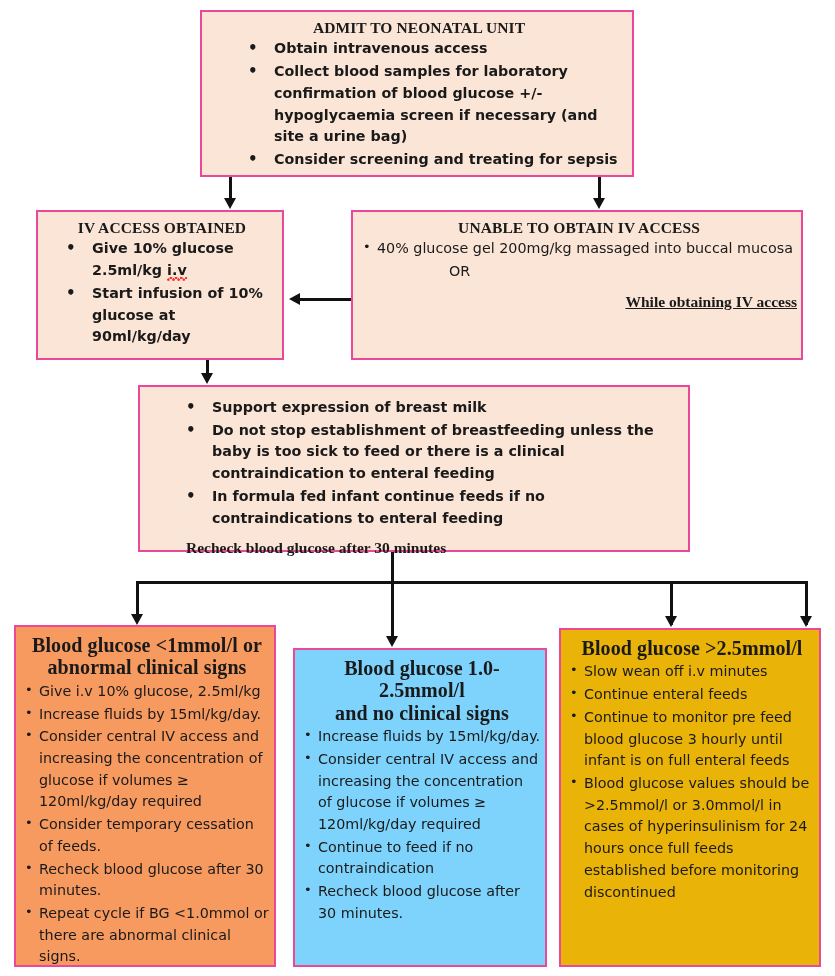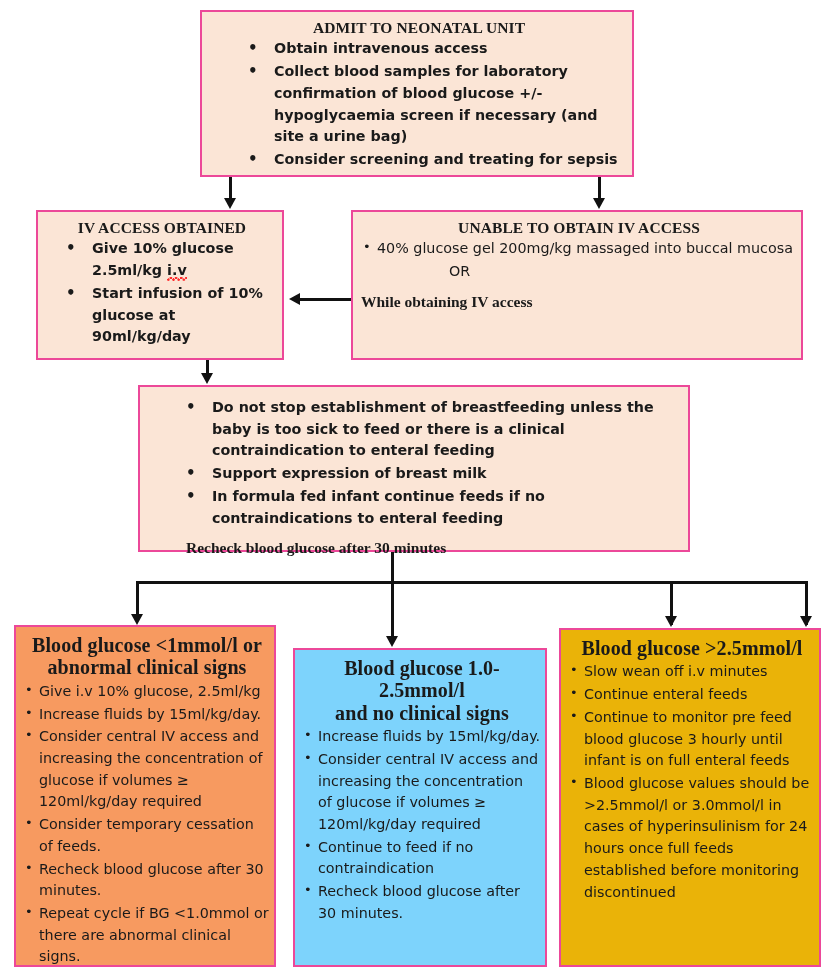--- a/index.html
+++ b/index.html
@@ -33,21 +33,21 @@
     letter-spacing:.1px;
   }
   .title.small{font-size:20px;}
 
   .footnote{
     font-family:"Liberation Serif", serif;
     font-weight:bold;
     font-size:15.5px;
     margin-top:10px;
   }
-  .footnote.center{text-align:left;}
+  .footnote.center{text-align:right;text-decoration:underline;}
 
   ul.bul{
     list-style:none;
     margin:0;padding:0;
   }
   ul.bul li{
     position:relative;
     font-size:14.3px;
     line-height:1.52;
     margin:0 0 1px 0;
@@ -142,22 +142,22 @@
   </div>
 
   <div class="hline" style="left:299px;top:298px;width:52px;"></div>
   <div class="arrow-l" style="left:289px;top:293px;"></div>
 
   <div class="vline" style="left:206px;top:360px;height:16px;"></div>
   <div class="arrow-d" style="left:201px;top:373px;"></div>
 
   <div class="box peach" style="left:138px;top:385px;width:552px;height:167px;">
     <ul class="bul wide" style="margin-top:4px;">
+      <li>Support expression of breast milk</li>
       <li>Do not stop establishment of breastfeeding unless the baby is too sick to feed or there is a clinical contraindication to enteral feeding</li>
-      <li>Support expression of breast milk</li>
       <li>In formula fed infant continue feeds if no contraindications to enteral feeding</li>
     </ul>
     <div class="footnote" style="padding-left:38px;">Recheck blood glucose after 30 minutes</div>
   </div>
 
   <div class="vline" style="left:391px;top:552px;height:32px;"></div>
   <div class="hline" style="left:136px;top:581px;width:672px;"></div>
 
   <div class="vline" style="left:136px;top:581px;height:40px;"></div>
   <div class="arrow-d" style="left:131px;top:614px;"></div>

